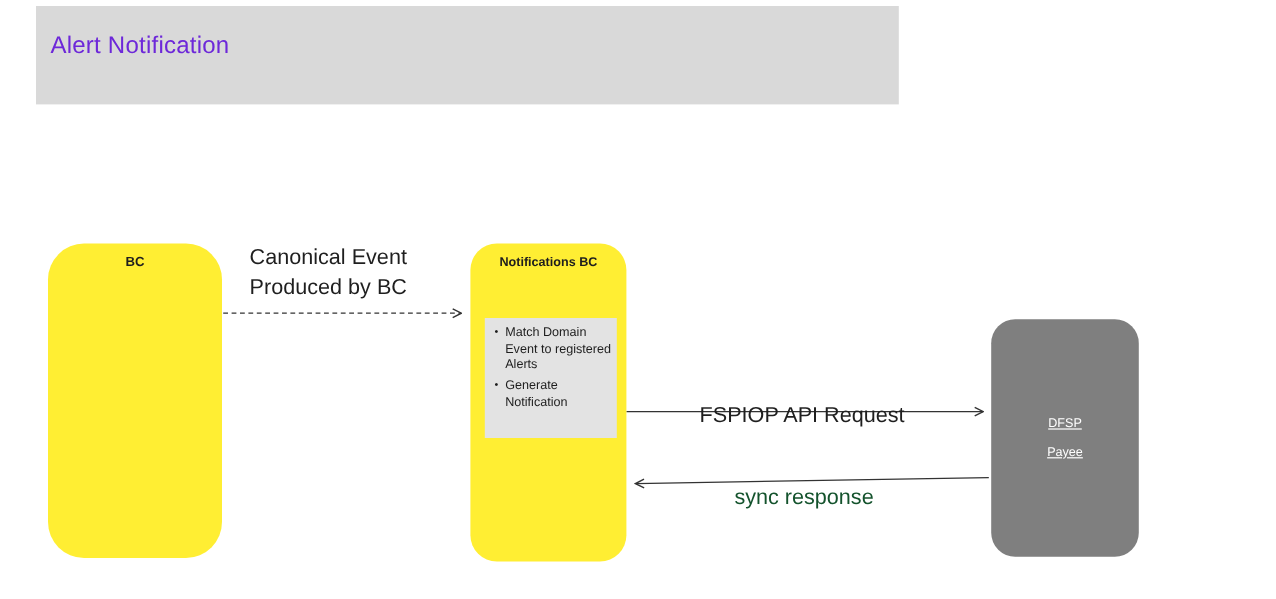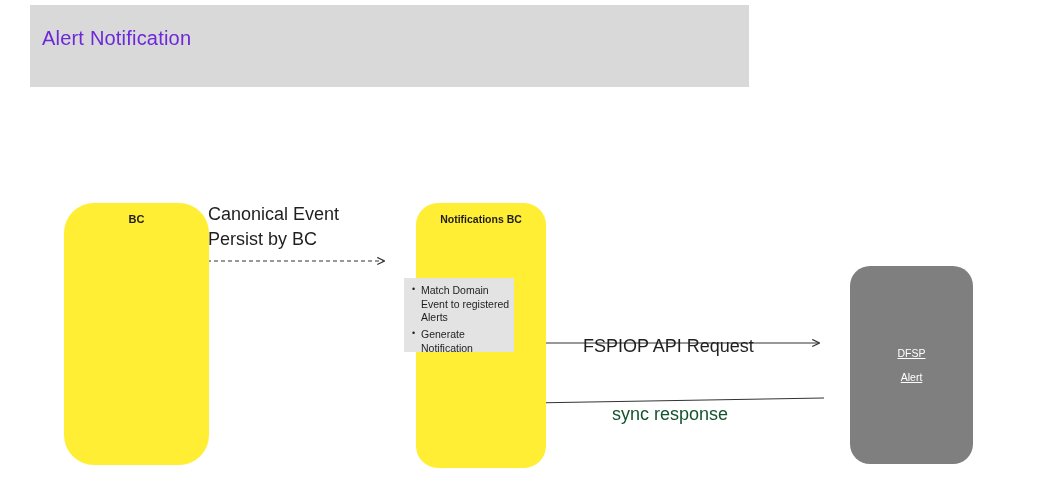--- a/index.html
+++ b/index.html
@@ -22,21 +22,21 @@
   }
   .title {
     position: absolute;
     left: 12px; top: 22px;
     font-size: 20px;
     color: #6d28d9;
     letter-spacing: 0.2px;
   }
 
   
-  .node { position: absolute; margin-left: 24px; }
+  .node { position: absolute; }
   .node-bc {
     left: 40px; top: 203px;
     width: 145px; height: 262px;
     background: #ffee33;
     border-radius: 30px;
   }
   .node-label {
     display: block;
     text-align: center;
     font-weight: bold;
@@ -66,22 +66,22 @@
     font-size: 10.5px;
     text-decoration: underline;
   }
 
   
   .step-box {
     position: absolute;
     background: #e3e3e3;
   }
   .step-box-1 {
-    left: 404px; top: 278px;
-    width: 110px; height: 74px;
+    left: 404px; top: 265px;
+    width: 110px; height: 100px;
   }
   .step-box-2 {
     left: 404px; top: 402px;
     width: 110px; height: 22px;
     display: flex;
     align-items: center;
   }
   ul.steps {
     margin: 0;
     padding: 6px 4px 4px 17px;
@@ -141,36 +141,36 @@
     <line x1="522" y1="343" x2="819" y2="343" stroke="#333333" stroke-width="1" marker-end="url(#arrowhead)"></line>
     <line x1="824" y1="398" x2="530" y2="403" stroke="#333333" stroke-width="1" marker-end="url(#arrowhead)"></line>
   </svg>
 
   <div class="node node-bc">
     <span class="node-label">BC</span>
   </div>
 
   <div class="edge-label label-canonical">
     <div>Canonical Event</div>
-    <div>Persist by BC</div>
+    <div>Produced by BC</div>
   </div>
 
   <div class="node node-nbc">
     <span class="node-label">Notifications BC</span>
   </div>
 
   <div class="step-box step-box-1">
     <ul class="steps">
       <li>Match Domain Event to registered Alerts</li>
       <li>Generate Notification</li>
     </ul>
   </div>
 
 
   <div class="edge-label label-fspiop">FSPIOP API Request</div>
   <div class="edge-label label-sync">sync response</div>
 
   <div class="node node-dfsp">
     <span>DFSP</span>
-    <span>Alert</span>
+    <span>Payee</span>
   </div>
 
 </div>
 
 </body></html>

